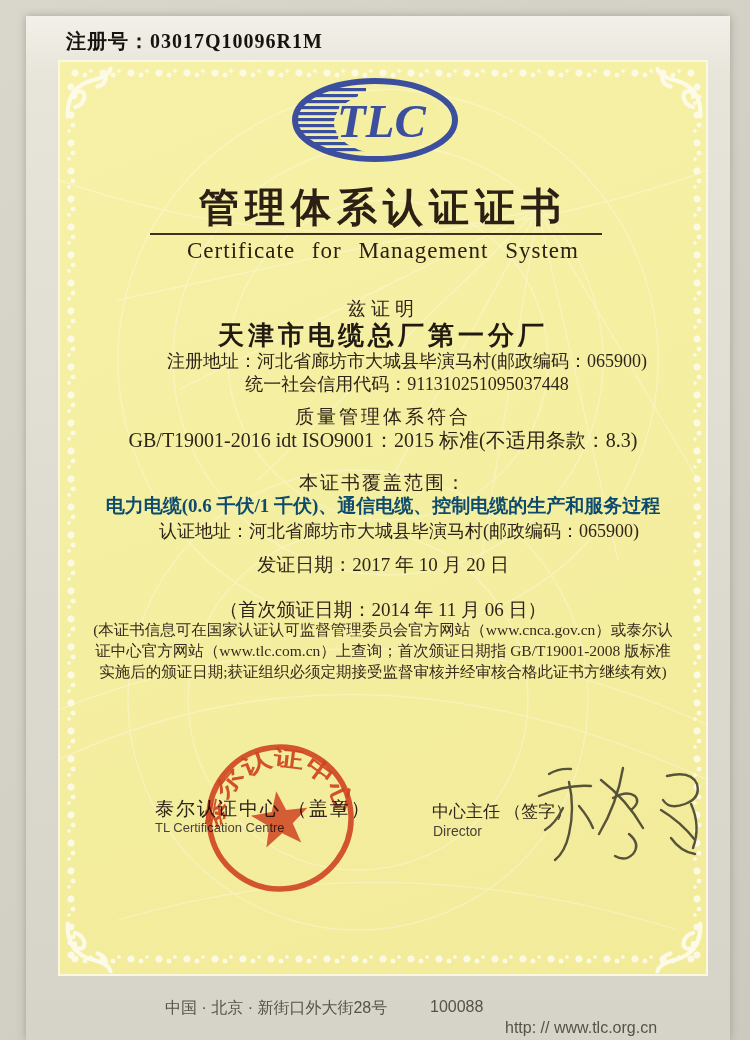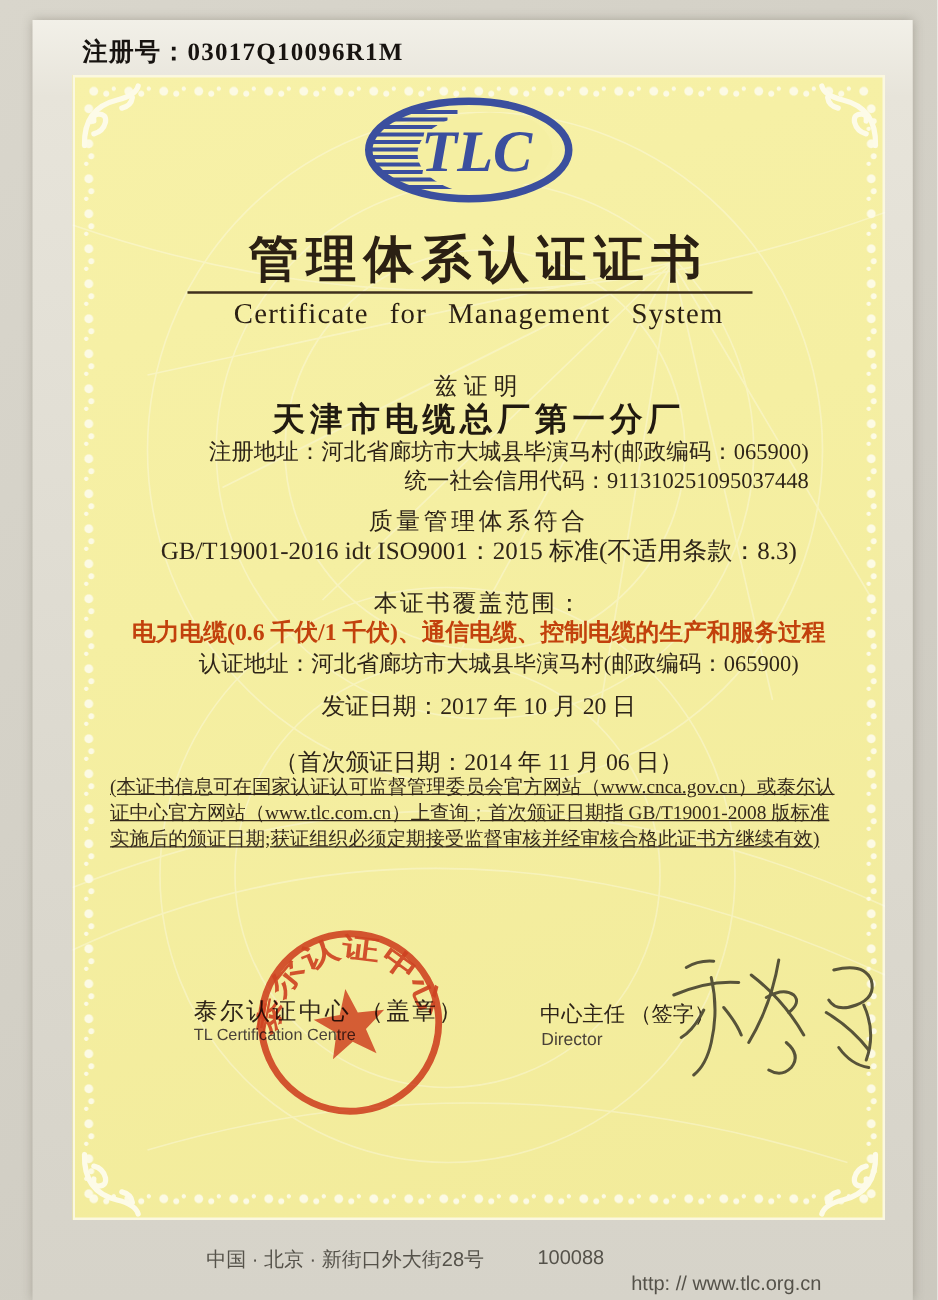--- a/index.html
+++ b/index.html
@@ -51,30 +51,30 @@
   .corner.bl{left:62px;top:918px;transform:scaleY(-1);}
   .corner.br{left:650px;top:918px;transform:scale(-1,-1);}
   .guilloche{position:absolute;left:58px;top:60px;}
   .abs{position:absolute;}
   .ctr{left:58px;width:650px;text-align:center;}
   .title-cn{top:180px;font-size:40px;font-weight:bold;letter-spacing:6px;color:#2b2013;}
   .title-rule{left:150px;top:233px;width:452px;height:2px;background:#40301d;}
   .title-en{top:238px;font-size:23px;word-spacing:10px;letter-spacing:1px;color:#2b2013;}
   .attest{top:296px;font-size:19px;letter-spacing:5px;}
   .company{top:318px;font-size:26px;font-weight:bold;letter-spacing:4px;color:#211a10;}
-  .addr-block{left:167px;top:350px;font-size:18px;line-height:23px;text-align:right;color:#2e2418;}
+  .addr-block{left:167px;top:350px;font-size:18px;line-height:23px;text-align:center;color:#2e2418;}
   .conform{top:404px;font-size:19px;letter-spacing:3px;}
   .standard{top:427px;font-size:20px;}
   .scope-label{top:470px;font-size:19px;letter-spacing:2px;}
-  .scope{top:493px;font-size:19px;font-weight:bold;color:#c2410c;}
+  .scope{top:493px;font-size:19px;font-weight:bold;color:#0c4a6e;}
   .cert-addr{top:519px;font-size:18px;padding-left:16px;}
   .d1{top:552px;font-size:19px;}
   .d2{top:575px;font-size:19px;}
   .d3{top:597px;font-size:19px;}
-  .note{left:88px;top:619px;width:590px;font-size:15.5px;line-height:21px;color:#352a1c;text-decoration:underline;}
+  .note{left:88px;top:619px;width:590px;font-size:15.5px;line-height:21px;text-align:center;color:#352a1c;}
   .issuer-cn{left:155px;top:796px;font-size:19px;letter-spacing:2px;text-align:left;}
   .issuer-en{left:155px;top:820px;font-size:13px;color:#4a4238;text-align:center;font-family:"Liberation Sans","DejaVu Sans",sans-serif;}
   .director-cn{left:432px;top:800px;font-size:17px;text-align:left;}
   .director-en{left:433px;top:823px;font-size:14px;color:#4a4238;text-align:left;font-family:"Liberation Sans","DejaVu Sans",sans-serif;}
   .seal{left:195px;top:733px;transform:rotate(-8deg);mix-blend-mode:multiply;opacity:.93;}
   .signature{left:535px;top:748px;}
   .logo{left:290px;top:76px;}
   .footer{
     position:absolute;top:998px;left:0;width:750px;font-size:16px;color:#55524a;
     font-family:"Liberation Sans","DejaVu Sans",sans-serif;

